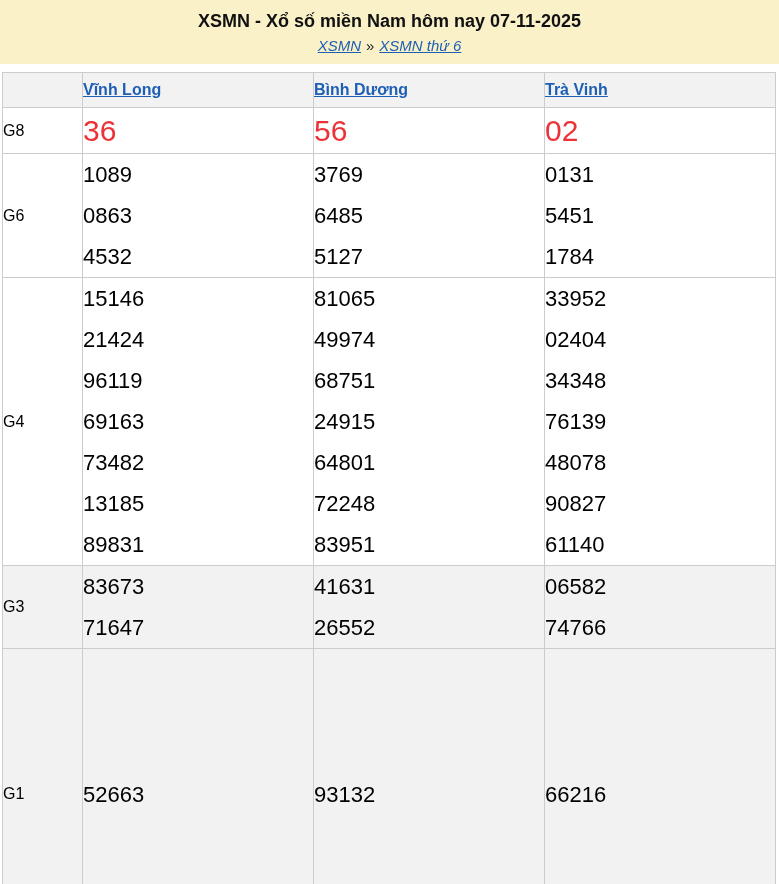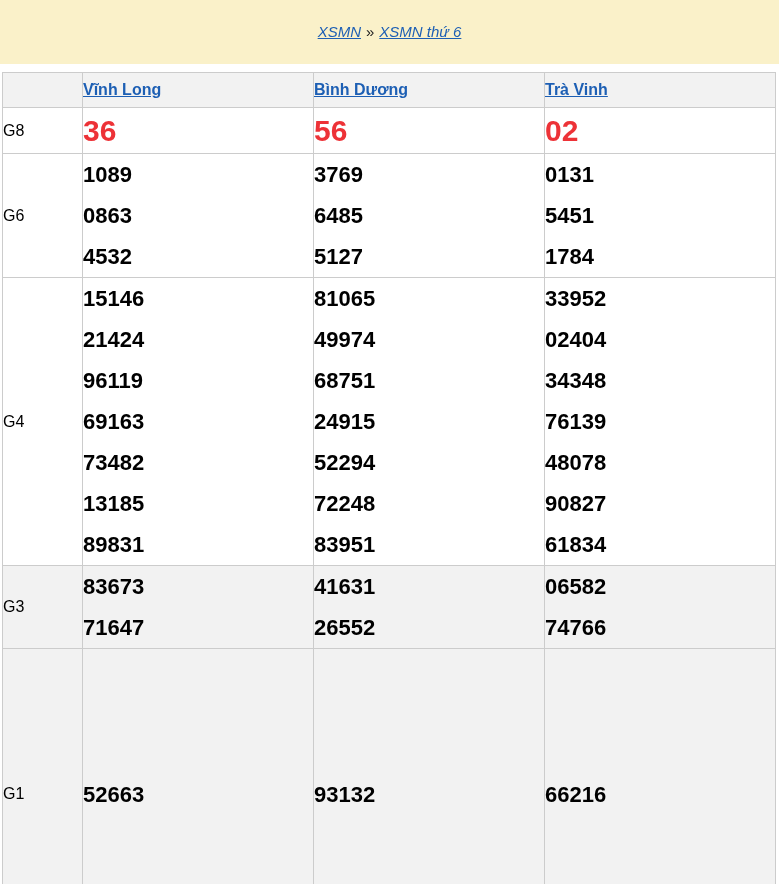--- a/index.html
+++ b/index.html
@@ -44,35 +44,36 @@
   tbody tr:nth-child(1){height:46px;}
   tbody tr:nth-child(2){height:46px;}
   tbody tr:nth-child(3){height:123px;}
   tbody tr:nth-child(4){height:42px;}
   tbody tr:nth-child(5){height:291px;}
   tbody tr:nth-child(6){height:84px;}
   tbody tr:nth-child(7){height:42px;}
   tbody tr:nth-child(8){height:42px;}
   tbody tr:nth-child(9){height:53px;}
   td.label-cell{font-size:16px;color:#000;}
-  .num{font-weight:bold;font-size:22px;line-height:41px;color:#000;}
+  .num{font-weight:normal;font-size:22px;line-height:41px;color:#000;}
   tr.red-row .num{color:var(--red);font-size:30px;line-height:45px;}
   tbody tr:nth-child(9) .num{font-size:31px;line-height:51px;}
   tbody tr:nth-child(9) td.label-cell{font-weight:bold;}
   .bottom-strip{
     position:relative;height:9px;width:779px;background:var(--banner-cream);
     overflow:hidden;margin-top:0;
   }
   .balls{position:absolute;left:394px;top:3px;display:flex;gap:17px;}
   .ball{width:22px;height:22px;border-radius:50%;background:var(--ball-orange);flex:0 0 auto;}
 </style>
 </head>
 <body>
 
 <div class="top-banner">
+  <div class="page-title">XSMN - Xổ số miền Nam hôm nay 07-11-2025</div>
   <div class="breadcrumb">
     <a>XSMN</a><span class="sep">»</span><a>XSMN thứ 6</a>
   </div>
 </div>
 
 <table class="results">
   <colgroup>
     <col class="c-label">
       <col>
       <col>
@@ -126,32 +127,32 @@
           <div class="num">69163</div>
           <div class="num">73482</div>
           <div class="num">13185</div>
           <div class="num">89831</div>
         </td>
         <td>
           <div class="num">81065</div>
           <div class="num">49974</div>
           <div class="num">68751</div>
           <div class="num">24915</div>
-          <div class="num">52294</div>
+          <div class="num">64801</div>
           <div class="num">72248</div>
           <div class="num">83951</div>
         </td>
         <td>
           <div class="num">33952</div>
           <div class="num">02404</div>
           <div class="num">34348</div>
           <div class="num">76139</div>
           <div class="num">48078</div>
           <div class="num">90827</div>
-          <div class="num">61834</div>
+          <div class="num">61140</div>
         </td>
       </tr>
       <tr class="shaded">
         <td class="label-cell">G3</td>
         <td>
           <div class="num">83673</div>
           <div class="num">71647</div>
         </td>
         <td>
           <div class="num">41631</div>

